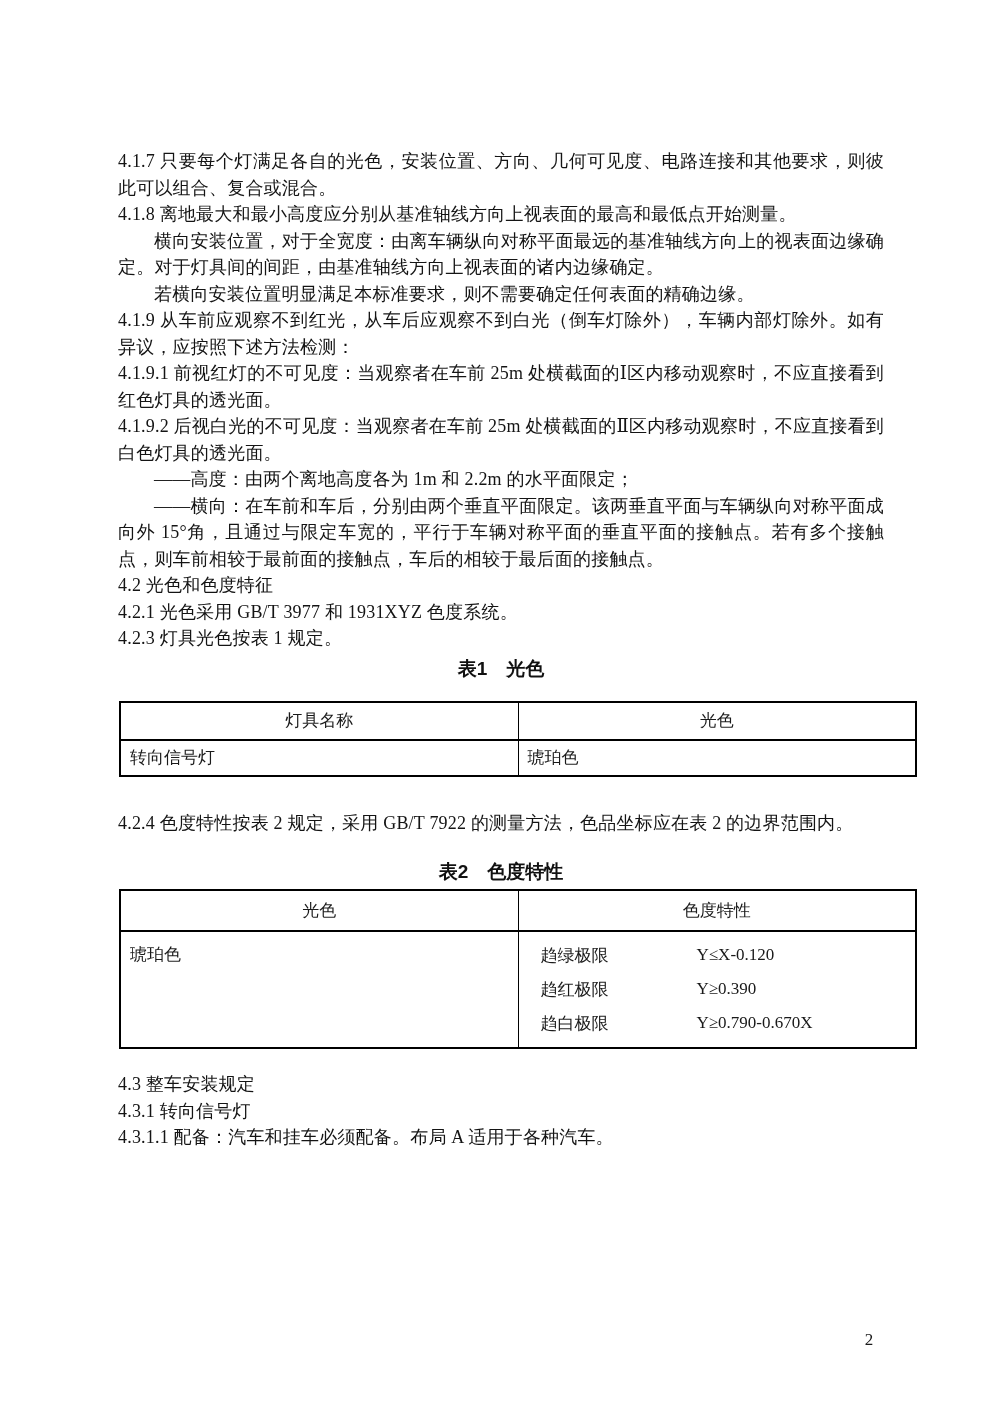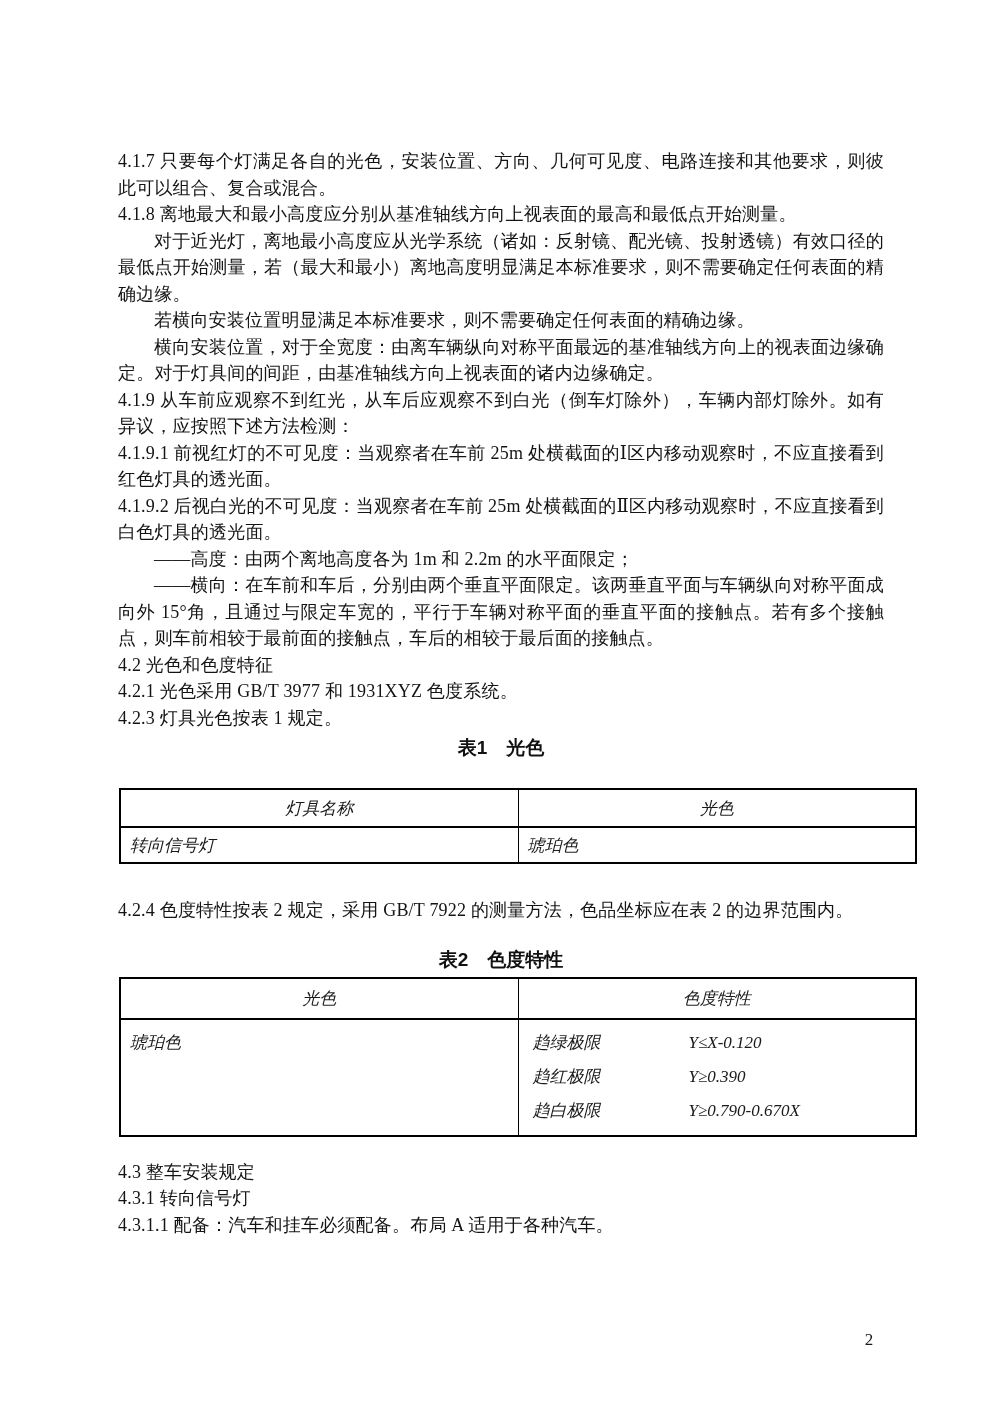--- a/index.html
+++ b/index.html
@@ -27,47 +27,47 @@
   }
   .para.indent { text-indent: 2em; }
   .tbl-caption {
     font-family: "Liberation Sans", "DejaVu Sans", sans-serif;
     font-weight: bold;
     font-size: 19px;
     line-height: 22px;
     text-align: center;
     color: #111;
   }
-  .cap1 { margin-top: 6px; margin-bottom: 29px; }
+  .cap1 { margin-top: 6px; margin-bottom: 21px; }
   .cap2 { margin-top: 25px; margin-bottom: 6px; }
   table.std {
     border-collapse: collapse;
     width: 798px;
     margin-left: 1px;
     table-layout: fixed;
     font-size: 17px;
     color: #1a1a1a;
   }
   table.std { border: 2px solid #000; }
-  table.std th, table.std td { border: 1px solid #000; font-style: italic; }
+  table.std th, table.std td { border: 1px solid #000; }
   table.std th {
     font-weight: normal;
     text-align: center;
     border-bottom: 2px solid #000;
   }
   .t1 th { height: 34px; }
   .t1 td { height: 34px; padding: 0 0 0 9px; text-align: left; }
   .t2 th { height: 37px; }
   .t2 td.label-cell {
     vertical-align: top;
     text-align: left;
     padding: 11px 0 0 9px;
     height: 104px;
   }
-  .t2 td.limits-cell { vertical-align: top; padding: 6px 0 2px 4px; }
+  .t2 td.limits-cell { vertical-align: top; padding: 6px 0 2px 12px; }
   .limit-row { display: flex; align-items: center; height: 34px; }
   .limit-name { width: 152px; padding-left: 10px; }
   .limit-value { padding-left: 4px; }
   .after-t1 { margin-top: 33px; }
   .after-t2 { margin-top: 22px; }
   .page-number {
     position: absolute;
     top: 1330px;
     left: 856px;
     width: 26px;
@@ -77,23 +77,22 @@
   }
 </style>
 </head>
 <body>
 
 <div class="page">
   <div class="content">
 
     <p class="para">4.1.7 只要每个灯满足各自的光色，安装位置、方向、几何可见度、电路连接和其他要求，则彼此可以组合、复合或混合。</p>
     <p class="para">4.1.8 离地最大和最小高度应分别从基准轴线方向上视表面的最高和最低点开始测量。</p>
-    <p class="para indent">对于近光灯，离地最小高度应从光学系统（诸如：反射镜、配光镜、投射透镜）有效口径的最低点开始测量，若（最大和最小）离地高度明显满足本标准要求，则不需要确定任何表面的精确边缘。</p>
+    <p class="para indent">横向安装位置，对于全宽度：由离车辆纵向对称平面最远的基准轴线方向上的视表面边缘确定。对于灯具间的间距，由基准轴线方向上视表面的诸内边缘确定。</p>
     <p class="para indent">若横向安装位置明显满足本标准要求，则不需要确定任何表面的精确边缘。</p>
-    <p class="para indent">横向安装位置，对于全宽度：由离车辆纵向对称平面最远的基准轴线方向上的视表面边缘确定。对于灯具间的间距，由基准轴线方向上视表面的诸内边缘确定。</p>
     <p class="para">4.1.9 从车前应观察不到红光，从车后应观察不到白光（倒车灯除外），车辆内部灯除外。如有异议，应按照下述方法检测：</p>
     <p class="para">4.1.9.1 前视红灯的不可见度：当观察者在车前 25m 处横截面的Ⅰ区内移动观察时，不应直接看到红色灯具的透光面。</p>
     <p class="para">4.1.9.2 后视白光的不可见度：当观察者在车前 25m 处横截面的Ⅱ区内移动观察时，不应直接看到白色灯具的透光面。</p>
     <p class="para indent">——高度：由两个离地高度各为 1m 和 2.2m 的水平面限定；</p>
     <p class="para indent">——横向：在车前和车后，分别由两个垂直平面限定。该两垂直平面与车辆纵向对称平面成向外 15°角，且通过与限定车宽的，平行于车辆对称平面的垂直平面的接触点。若有多个接触点，则车前相较于最前面的接触点，车后的相较于最后面的接触点。</p>
     <p class="para">4.2 光色和色度特征</p>
     <p class="para">4.2.1 光色采用 GB/T 3977 和 1931XYZ 色度系统。</p>
     <p class="para">4.2.3 灯具光色按表 1 规定。</p>
 
     <div class="tbl-caption cap1">表1　光色</div>

